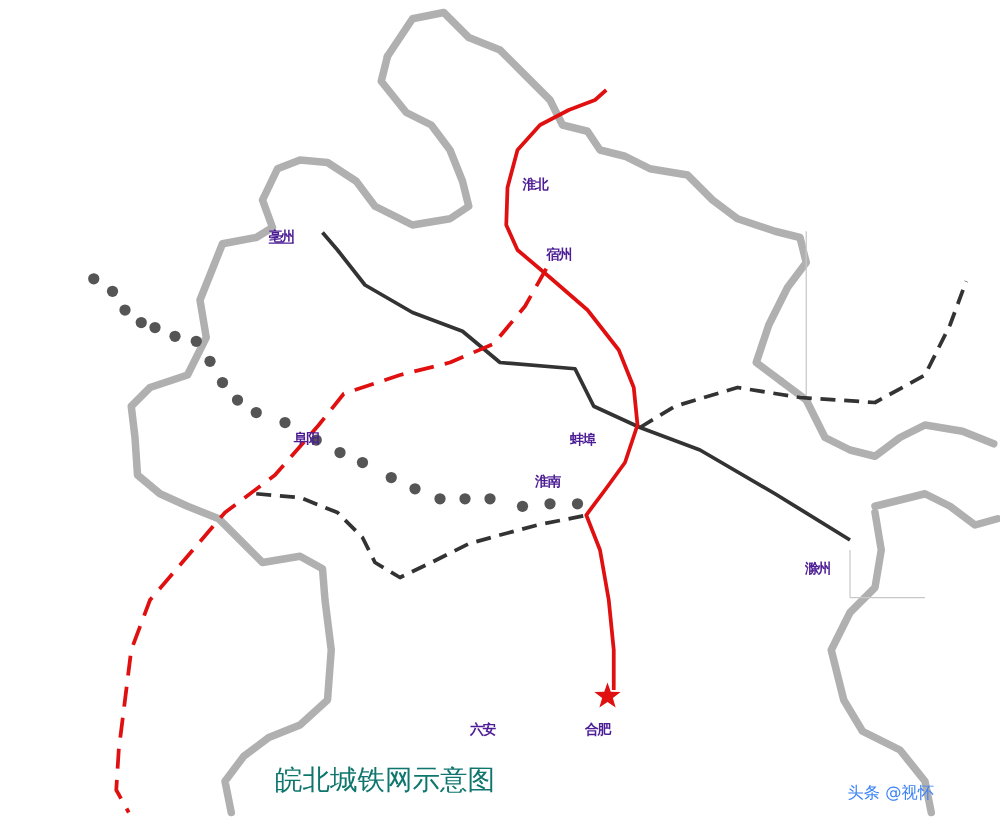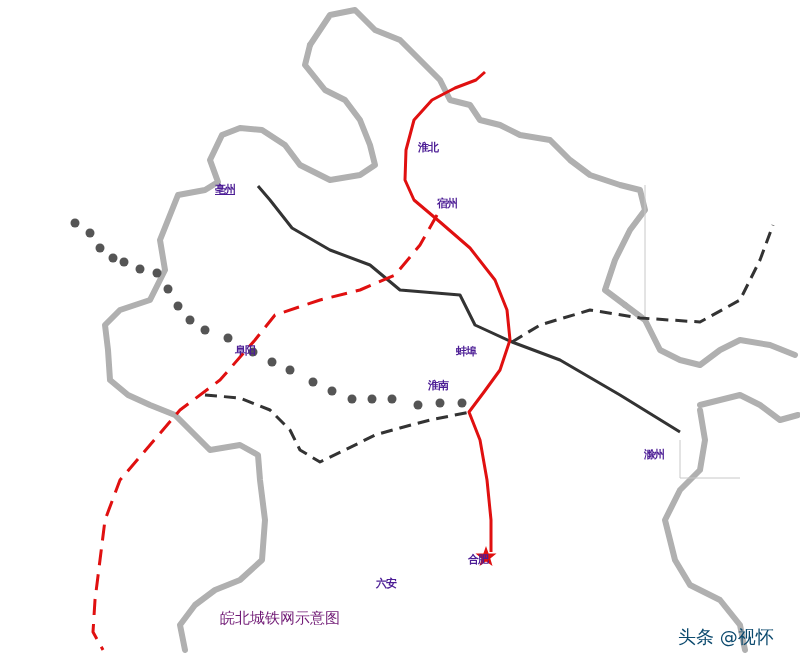--- a/index.html
+++ b/index.html
@@ -1,20 +1,20 @@
 <!DOCTYPE html>
 <html><head>
 <meta charset="utf-8">
 <style>
   html,body{margin:0;padding:0;background:#fff;}
   #stage{position:relative;width:800px;height:665px;overflow:hidden;background:#fff;font-family:"DejaVu Sans","Liberation Sans",sans-serif;}
   svg{position:absolute;left:0;top:0;}
   .city{position:absolute;font-weight:bold;font-size:11px;color:#4c1d95;letter-spacing:-1px;white-space:nowrap;}
-  .caption{position:absolute;font-size:15px;color:#701a75;white-space:nowrap;}
-  .watermark{position:absolute;font-size:18px;color:#0c4a6e;white-space:nowrap;}
+  .caption{position:absolute;font-size:22px;color:#0f766e;white-space:nowrap;}
+  .watermark{position:absolute;font-size:13px;color:#3b82f6;white-space:nowrap;}
 </style>
 </head>
 <body>
 
 <div id="stage">
   <svg id="mapsvg" width="800" height="665" viewBox="0 0 800 665">
     <g id="borders">
         <path d="M310,45 L330,15 L355,10 L375,30 L400,40 L420,60 L440,80 L450,100 L470,105 L480,120 L500,125 L520,135 L550,140 L570,160 L590,175 L620,185 L640,190 L645,210 L630,230 L615,260 L605,290 L625,305" fill="none" stroke="#b0b0b0" stroke-width="6" stroke-linejoin="round" stroke-linecap="round"></path>
         <path d="M310,45 L305,65 L325,90 L345,100 L360,120 L370,145 L375,165 L360,175 L330,180 L300,165 L285,145 L262,130 L240,128 L222,135 L210,160 L218,182 L205,190 L178,195 L170,215 L160,240 L165,270 L150,300 L120,310 L105,325 L108,350 L110,380 L128,395 L150,405 L175,415 L195,435 L210,450 L240,445 L258,455 L260,480 L265,520 L262,560 L240,580 L215,590 L195,605 L180,625 L185,650" fill="none" stroke="#b0b0b0" stroke-width="6" stroke-linejoin="round" stroke-linecap="round"></path>
         <path d="M625,305 L645,320 L660,350 L680,360 L700,365 L720,350 L740,340 L770,345 L795,355" fill="none" stroke="#b0b0b0" stroke-width="6" stroke-linejoin="round" stroke-linecap="round"></path>
@@ -58,17 +58,17 @@
   </svg>
 
   <div class="city" style="left:215px;top:182px;text-decoration:underline;">亳州</div>
   <div class="city" style="left:418px;top:140px;">淮北</div>
   <div class="city" style="left:437px;top:196px;">宿州</div>
   <div class="city" style="left:187px;top:343px;margin-left:48px;">阜阳</div>
   <div class="city" style="left:456px;top:344px;">蚌埠</div>
   <div class="city" style="left:428px;top:378px;">淮南</div>
   <div class="city" style="left:632px;top:447px;margin-left:12px;">滁州</div>
   <div class="city" style="left:376px;top:576px;">六安</div>
-  <div class="city" style="left:468px;top:552px;">合肥</div>
+  <div class="city" style="left:468px;top:576px;">合肥</div>
 
   <div class="caption" style="left:220px;top:609px;">皖北城铁网示意图</div>
   <div class="watermark" style="left:678px;top:625px;">头条 @视怀</div>
 </div>
 
 </body></html>

